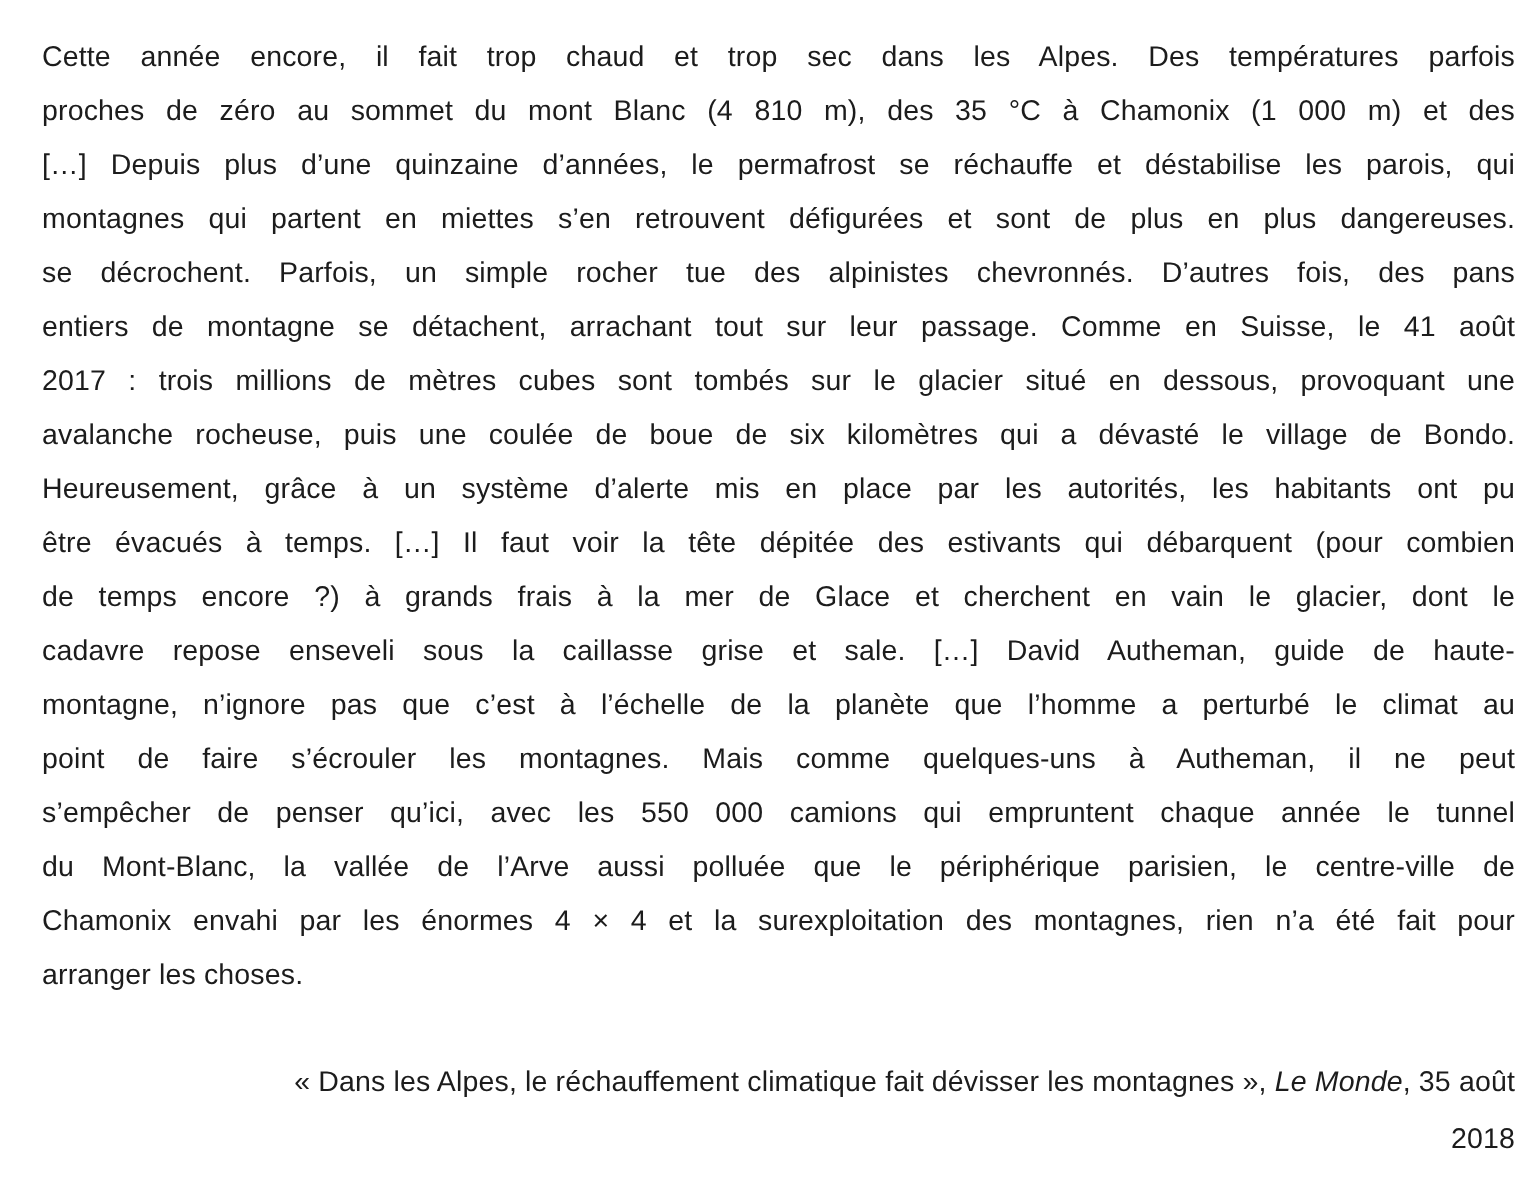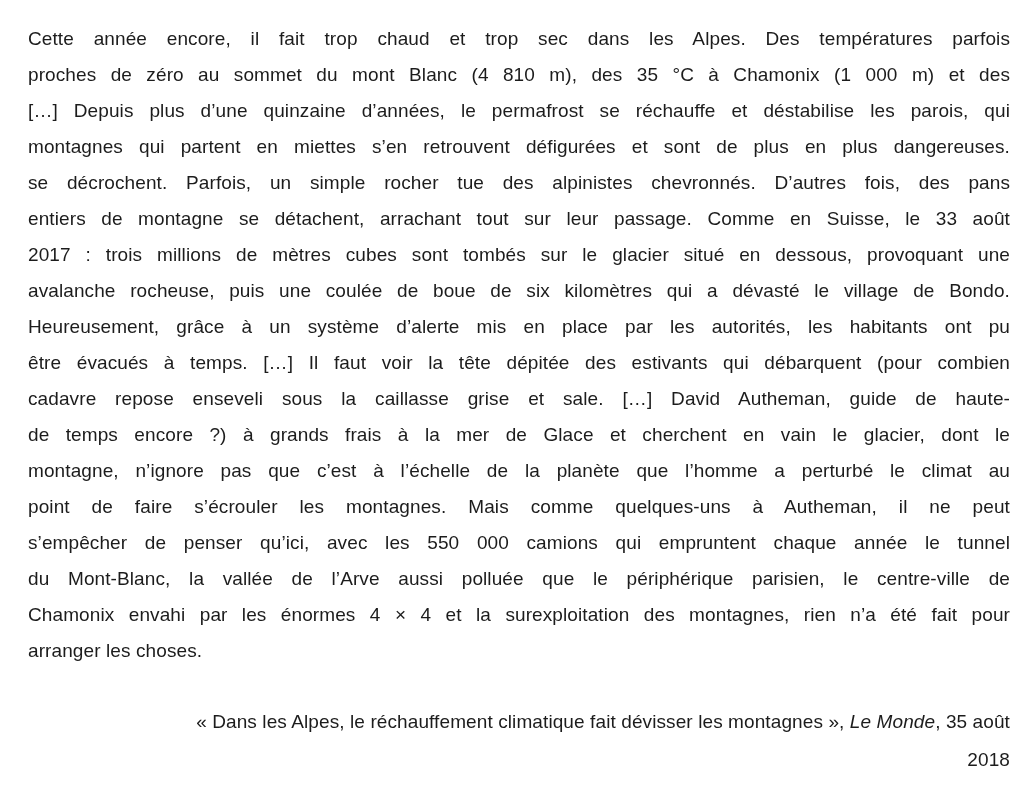--- a/index.html
+++ b/index.html
@@ -51,27 +51,27 @@
 </head>
 <body>
 
 <div class="page">
   <div class="para">
     <div class="line">Cette année encore, il fait trop chaud et trop sec dans les Alpes. Des températures parfois</div>
     <div class="line">proches de zéro au sommet du mont Blanc (4&nbsp;810&nbsp;m), des 35&nbsp;°C à Chamonix (1&nbsp;000&nbsp;m) et des</div>
     <div class="line">[…] Depuis plus d’une quinzaine d’années, le permafrost se réchauffe et déstabilise les parois, qui</div>
     <div class="line">montagnes qui partent en miettes s’en retrouvent défigurées et sont de plus en plus dangereuses.</div>
     <div class="line">se décrochent. Parfois, un simple rocher tue des alpinistes chevronnés. D’autres fois, des pans</div>
-    <div class="line">entiers de montagne se détachent, arrachant tout sur leur passage. Comme en Suisse, le 33 août</div>
+    <div class="line">entiers de montagne se détachent, arrachant tout sur leur passage. Comme en Suisse, le 41 août</div>
     <div class="line">2017&nbsp;: trois millions de mètres cubes sont tombés sur le glacier situé en dessous, provoquant une</div>
     <div class="line">avalanche rocheuse, puis une coulée de boue de six kilomètres qui a dévasté le village de Bondo.</div>
     <div class="line">Heureusement, grâce à un système d’alerte mis en place par les autorités, les habitants ont pu</div>
     <div class="line">être évacués à temps. […] Il faut voir la tête dépitée des estivants qui débarquent (pour combien</div>
+    <div class="line">de temps encore&nbsp;?) à grands frais à la mer de Glace et cherchent en vain le glacier, dont le</div>
     <div class="line">cadavre repose enseveli sous la caillasse grise et sale. […] David Autheman, guide de haute-</div>
-    <div class="line">de temps encore&nbsp;?) à grands frais à la mer de Glace et cherchent en vain le glacier, dont le</div>
     <div class="line">montagne, n’ignore pas que c’est à l’échelle de la planète que l’homme a perturbé le climat au</div>
     <div class="line">point de faire s’écrouler les montagnes. Mais comme quelques-uns à Autheman, il ne peut</div>
     <div class="line">s’empêcher de penser qu’ici, avec les 550&nbsp;000 camions qui empruntent chaque année le tunnel</div>
     <div class="line">du Mont-Blanc, la vallée de l’Arve aussi polluée que le périphérique parisien, le centre-ville de</div>
     <div class="line">Chamonix envahi par les énormes 4&nbsp;×&nbsp;4 et la surexploitation des montagnes, rien n’a été fait pour</div>
     <div class="line last">arranger les choses.</div>
   </div>
 
   <div class="citation">
     <div><span>«&nbsp;Dans les Alpes, le réchauffement climatique fait dévisser les montagnes&nbsp;», </span><span class="source">Le Monde</span><span>, 35 août</span></div>

